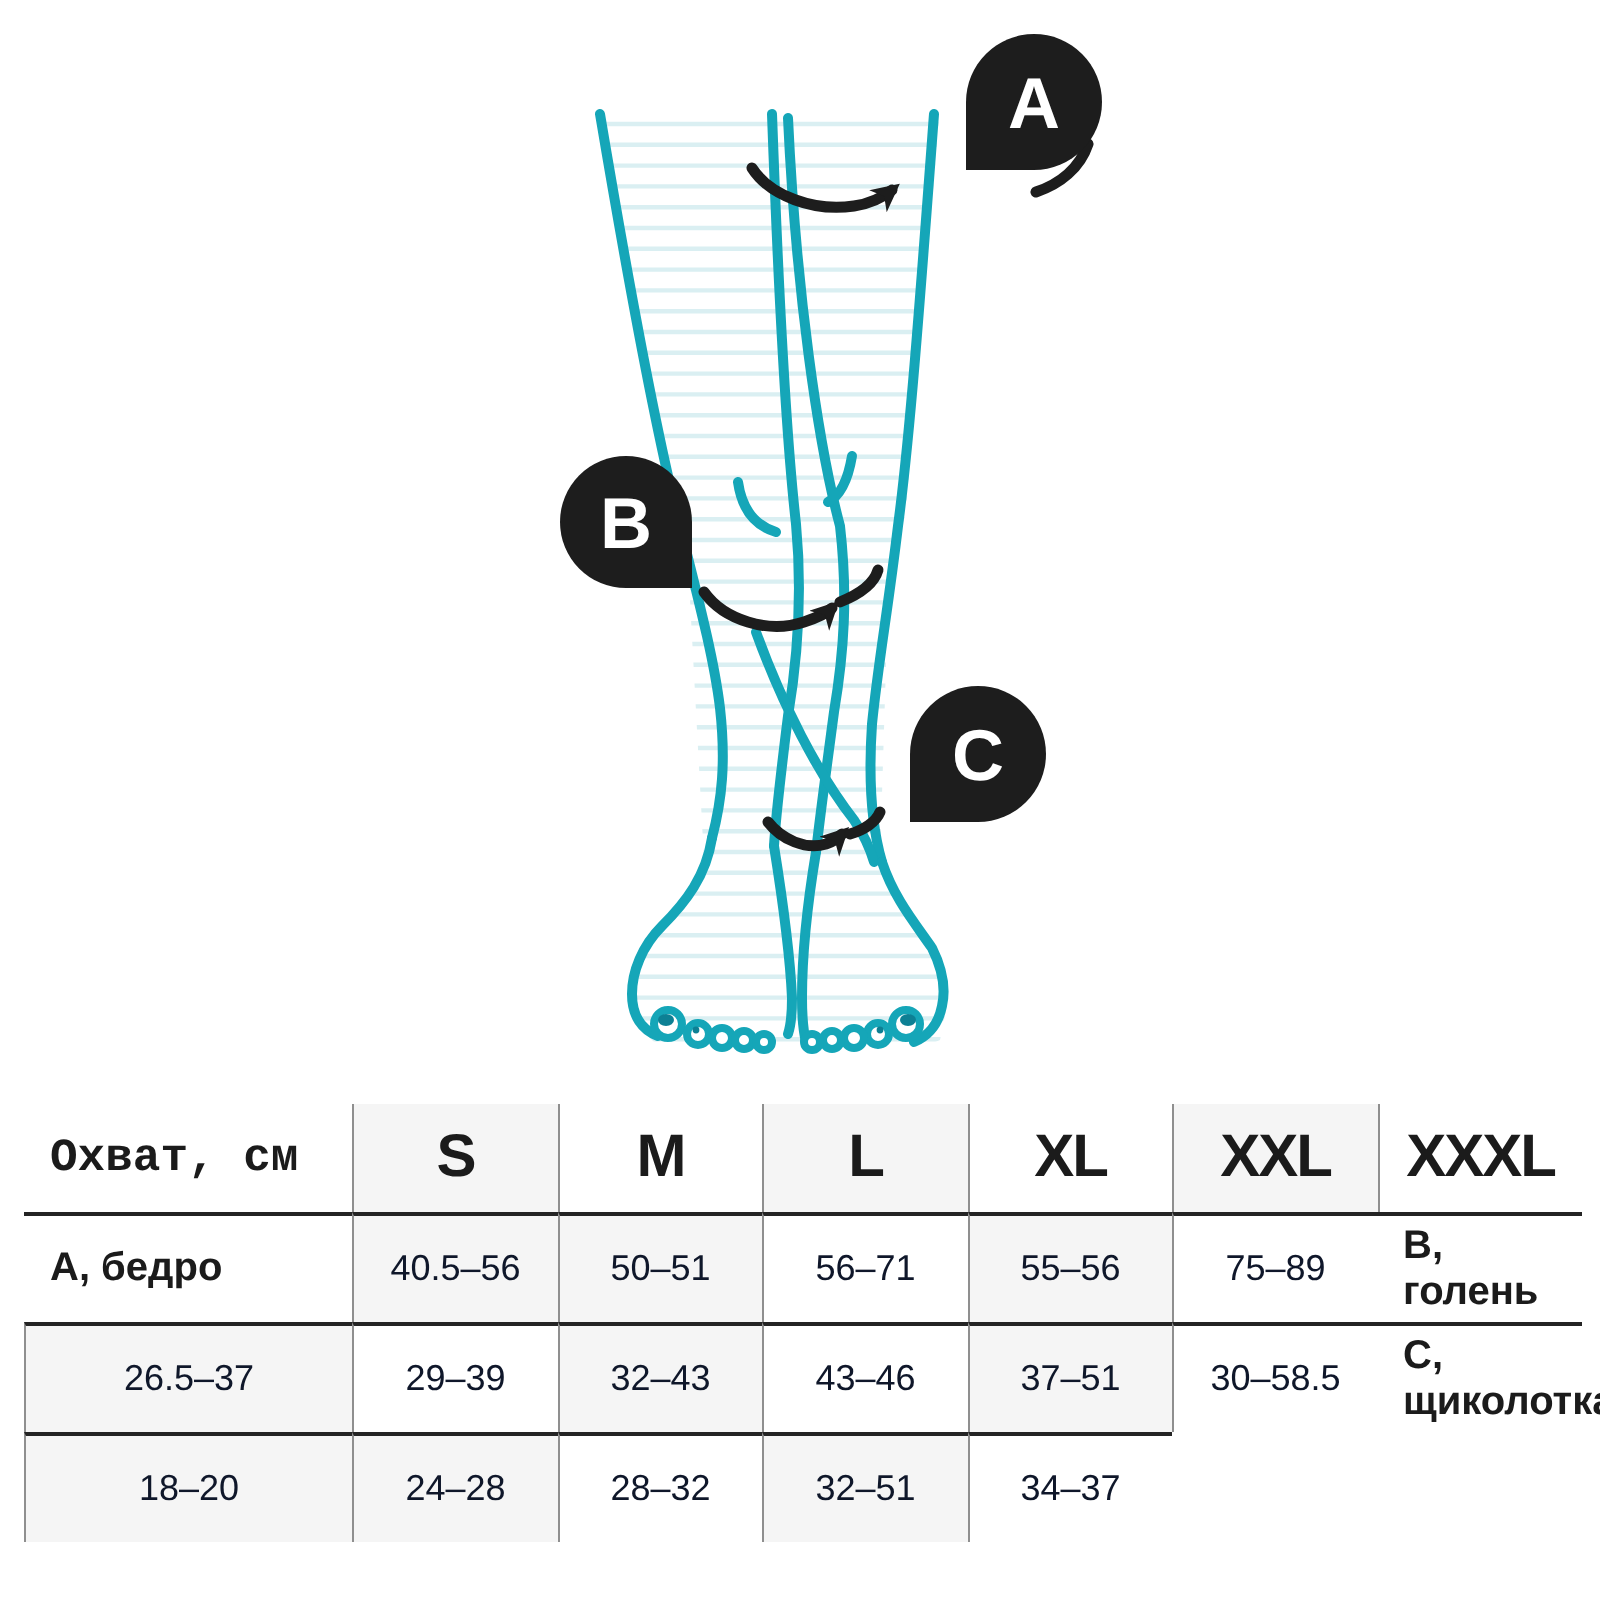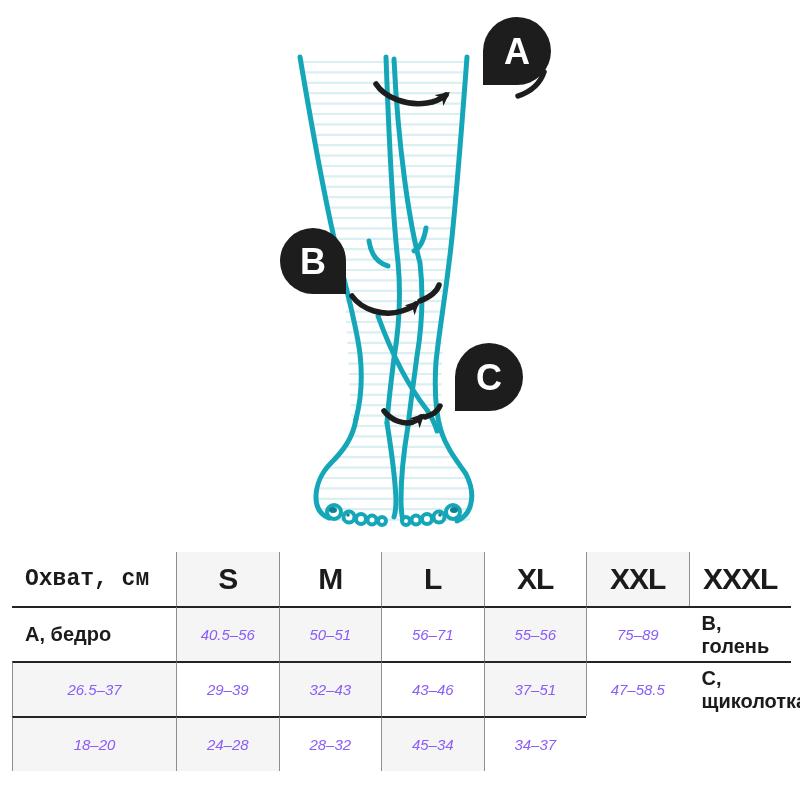--- a/index.html
+++ b/index.html
@@ -28,21 +28,21 @@
   .tbl{display:grid;grid-template-columns:164px repeat(6,102.5px);
        width:779px;margin:4px 0 0 12px;}
   .c{display:flex;align-items:center;justify-content:center;height:55px;}
   .hd{height:54px;}
   .vl{border-left:1px solid var(--vline);}
   .hl{border-top:2px solid var(--hline);}
   .shade{background:var(--shade);}
   .lab{justify-content:flex-start;padding-left:13px;font-weight:bold;font-size:20px;}
   .unit{font-size:23px;font-family:Liberation Mono, monospace;}
   .size-h{font-weight:bold;font-size:30px;letter-spacing:-1px;}
-  .val{font-size:15px;color:#8b5cf6;font-style:italic;}
+  .val{font-size:18px;color:#0f172a;}
 </style>
 </head>
 <body>
 
 <div class="page">
 
   <div class="figure">
     <svg width="800" height="548" viewBox="0 0 800 548">
       <defs>
         <clipPath id="legsClip">
@@ -172,22 +172,22 @@
     <div class="c val vl hl">56–71</div>
     <div class="c val vl hl shade">55–56</div>
     <div class="c val vl hl">75–89</div>
 
     <div class="c lab hl">В, голень</div>
     <div class="c val vl hl shade">26.5–37</div>
     <div class="c val vl hl">29–39</div>
     <div class="c val vl hl shade">32–43</div>
     <div class="c val vl hl">43–46</div>
     <div class="c val vl hl shade">37–51</div>
-    <div class="c val vl hl">47–58.5</div>
+    <div class="c val vl hl">30–58.5</div>
 
     <div class="c lab hl">С, щиколотка</div>
     <div class="c val vl hl shade">18–20</div>
     <div class="c val vl hl shade">24–28</div>
     <div class="c val vl hl">28–32</div>
-    <div class="c val vl hl shade">45–34</div>
+    <div class="c val vl hl shade">32–51</div>
     <div class="c val vl hl">34–37</div>
   </div>
 </div>
 
 </body></html>

